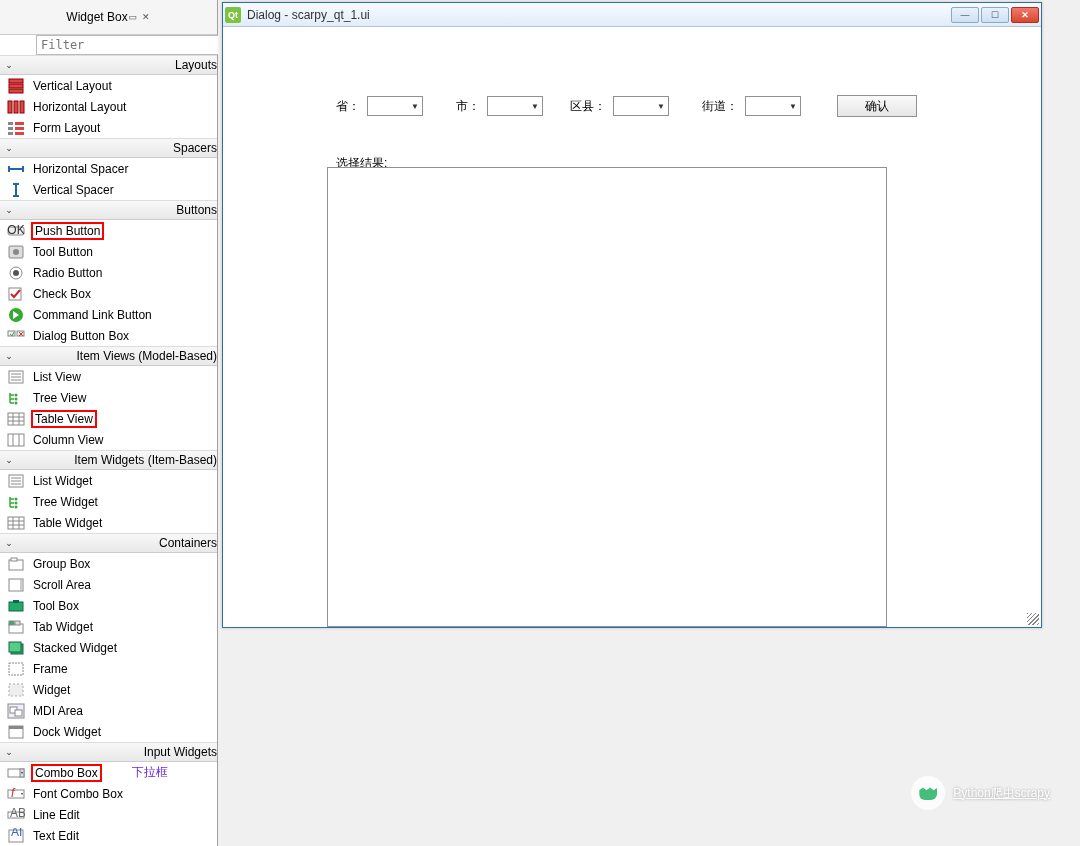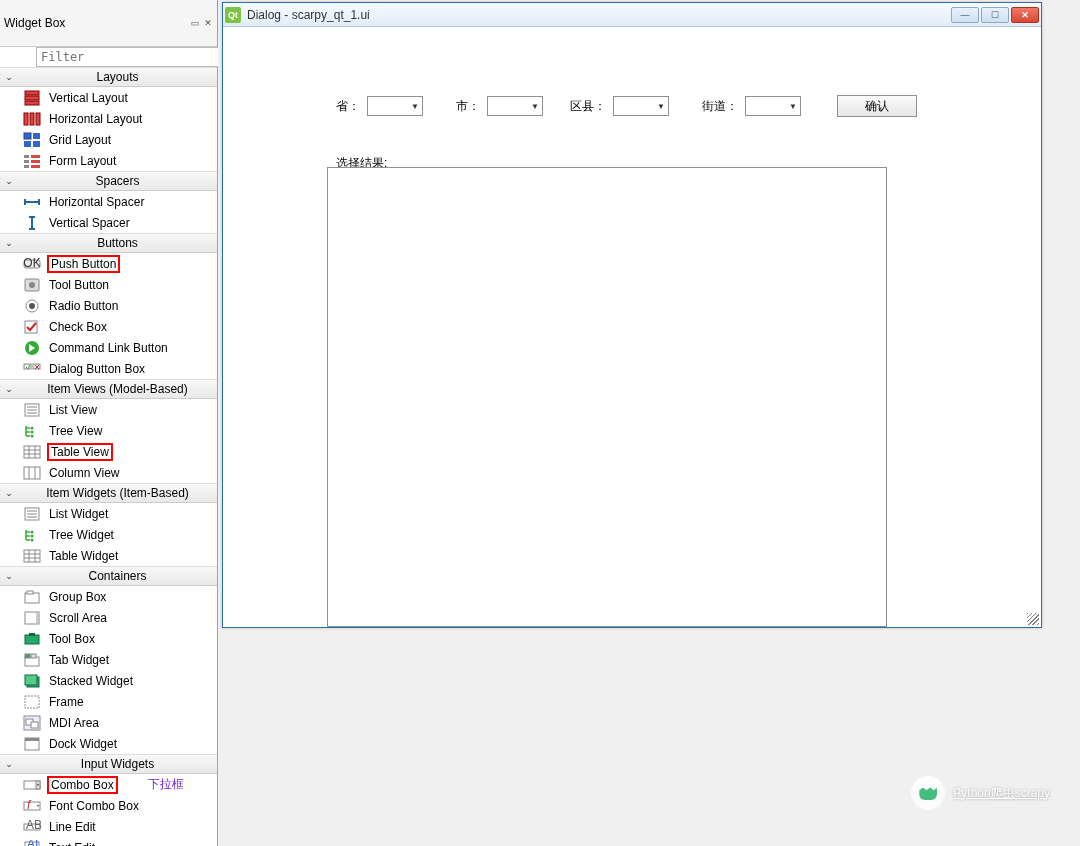--- a/index.html
+++ b/index.html
@@ -1,27 +1,27 @@
 <!DOCTYPE html>
 <html><head>
 <meta charset="utf-8">
 <style>
 * { box-sizing: border-box; margin: 0; padding: 0; font-family: "Microsoft YaHei", Tahoma, Arial, sans-serif; font-size: 12px; }
 body { background: #f0f0f0; width: 1080px; height: 846px; overflow: hidden; position: relative; }
 .app { display: flex; width: 100%; height: 100%; }
 .sidebar { width: 218px; background: #fff; border-right: 1px solid #a0a0a0; display: flex; flex-direction: column; }
-.sidebar-title { background: #f5f5f5; border-bottom: 1px solid #ccc; padding: 16px 4px; font-family: "SimSun", serif; display: flex; justify-content: space-between; align-items: center; }
+.sidebar-title { background: #f5f5f5; border-bottom: 1px solid #ccc; padding: 10px 4px; font-family: "SimSun", serif; display: flex; justify-content: center; align-items: center; }
 .title-icons { display: flex; gap: 3px; }
 .title-icon { width: 10px; height: 10px; display: inline-flex; align-items: center; justify-content: center; font-size: 9px; color: #555; cursor: pointer; }
 .filter-input { width: 100%; border: 1px solid #bbb; padding: 2px 4px; font-family: "SimSun", monospace; color: #888; height: 20px; margin-left: 36px; }
 .widget-list { flex: 1; overflow-y: auto; }
 .category-header { background: linear-gradient(#f8f8f8,#e8e8e8); border-top: 1px solid #ddd; border-bottom: 1px solid #ccc; padding: 2px 0; display: flex; align-items: center; height: 20px; }
 .chevron { width: 18px; text-align: center; font-size: 9px; color: #333; }
-.cat-label { flex: 1; text-align: center; font-weight: normal; }
-.widget-item { display: flex; align-items: center; padding: 2px 20px; height: 21px; cursor: grab; border-left: 2px solid transparent; }
+.cat-label { flex: 1; text-align: right; font-weight: normal; }
+.widget-item { display: flex; align-items: center; padding: 2px 4px; height: 21px; cursor: grab; border-left: 2px solid transparent; }
 .wicon { width: 20px; height: 16px; margin-right: 7px; display: inline-flex; align-items: center; justify-content: center; }
 .wicon svg { width: 18px; height: 16px; }
 .redbox { border: 2px solid #ff0000; padding: 0 2px; margin-left: -2px; }
 .red-anno { color: #6d28d9; margin-left: 30px; }
 .canvas { flex: 1; background: #f0f0f0; position: relative; padding: 2px; }
 .dialog-window { position: absolute; left: 4px; top: 2px; width: 820px; border: 1px solid #2e6cb5; background: #fff; box-shadow: 0 0 3px rgba(0,0,0,.2); }
 .titlebar { height: 24px; background: linear-gradient(#f7fbff,#e1ecf9); border-bottom: 1px solid #b0c4de; display: flex; align-items: center; padding: 0 2px; }
 .qt-logo { width: 16px; height: 16px; background: #7cc243; border-radius: 2px; margin-right: 6px; display: inline-flex; align-items: center; justify-content: center; color: #fff; font-size: 9px; font-weight: bold; }
 .titlebar-text { flex: 1; color: #333; }
 .win-btns { display: flex; gap: 2px; }
@@ -77,31 +77,20 @@
               <rect x="1" y="2" width="4" height="12" fill="#d44" stroke="#800"></rect>
               <rect x="7" y="2" width="4" height="12" fill="#d44" stroke="#800"></rect>
               <rect x="13" y="2" width="4" height="12" fill="#d44" stroke="#800"></rect>
             </svg>
           </span>
           <span>Horizontal Layout</span>
         </div>
         <div class="widget-item">
           <span class="wicon">
             <svg viewBox="0 0 18 16">
-              <rect x="1" y="1" width="7" height="6" fill="#36c" stroke="#248"></rect>
-              <rect x="10" y="1" width="7" height="6" fill="#36c"></rect>
-              <rect x="1" y="9" width="7" height="6" fill="#36c"></rect>
-              <rect x="10" y="9" width="7" height="6" fill="#36c"></rect>
-            </svg>
-          </span>
-          <span>Grid Layout</span>
-        </div>
-        <div class="widget-item">
-          <span class="wicon">
-            <svg viewBox="0 0 18 16">
               <rect x="1" y="2" width="5" height="3" fill="#888"></rect>
               <rect x="8" y="2" width="9" height="3" fill="#d44"></rect>
               <rect x="1" y="7" width="5" height="3" fill="#888"></rect>
               <rect x="8" y="7" width="9" height="3" fill="#d44"></rect>
               <rect x="1" y="12" width="5" height="3" fill="#888"></rect>
               <rect x="8" y="12" width="9" height="3" fill="#d44"></rect>
             </svg>
           </span>
           <span>Form Layout</span>
         </div>
@@ -321,20 +310,28 @@
           </span>
           <span>Stacked Widget</span>
         </div>
         <div class="widget-item">
           <span class="wicon">
             <svg viewBox="0 0 18 16">
               <rect x="2" y="2" width="14" height="12" fill="none" stroke="#888" stroke-dasharray="2 1"></rect>
             </svg>
           </span>
           <span>Frame</span>
+        </div>
+        <div class="widget-item">
+          <span class="wicon">
+            <svg viewBox="0 0 18 16">
+              <rect x="2" y="2" width="14" height="12" fill="#eee" stroke="#aaa" stroke-dasharray="2 2"></rect>
+            </svg>
+          </span>
+          <span>Widget</span>
         </div>
         <div class="widget-item">
           <span class="wicon">
             <svg viewBox="0 0 18 16">
               <rect x="1" y="1" width="16" height="14" fill="#eef" stroke="#888"></rect>
               <rect x="3" y="4" width="7" height="6" fill="#fff" stroke="#888"></rect>
               <rect x="8" y="7" width="7" height="6" fill="#fff" stroke="#888"></rect>
             </svg>
           </span>
           <span>MDI Area</span>

